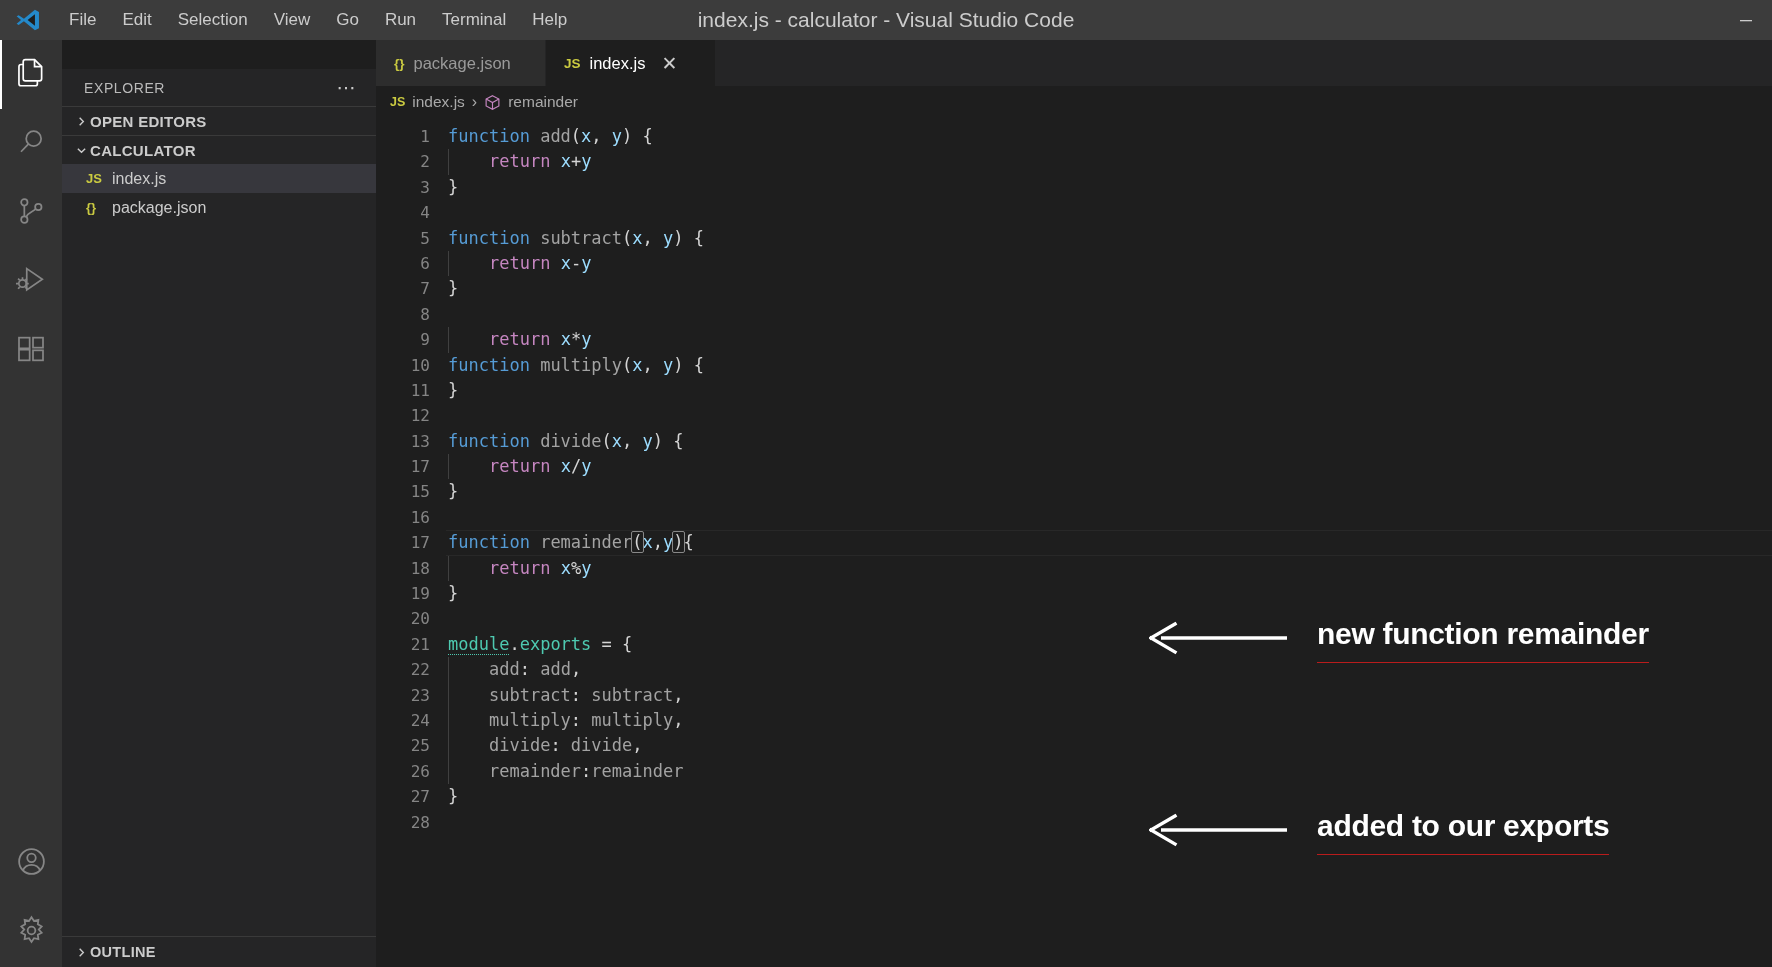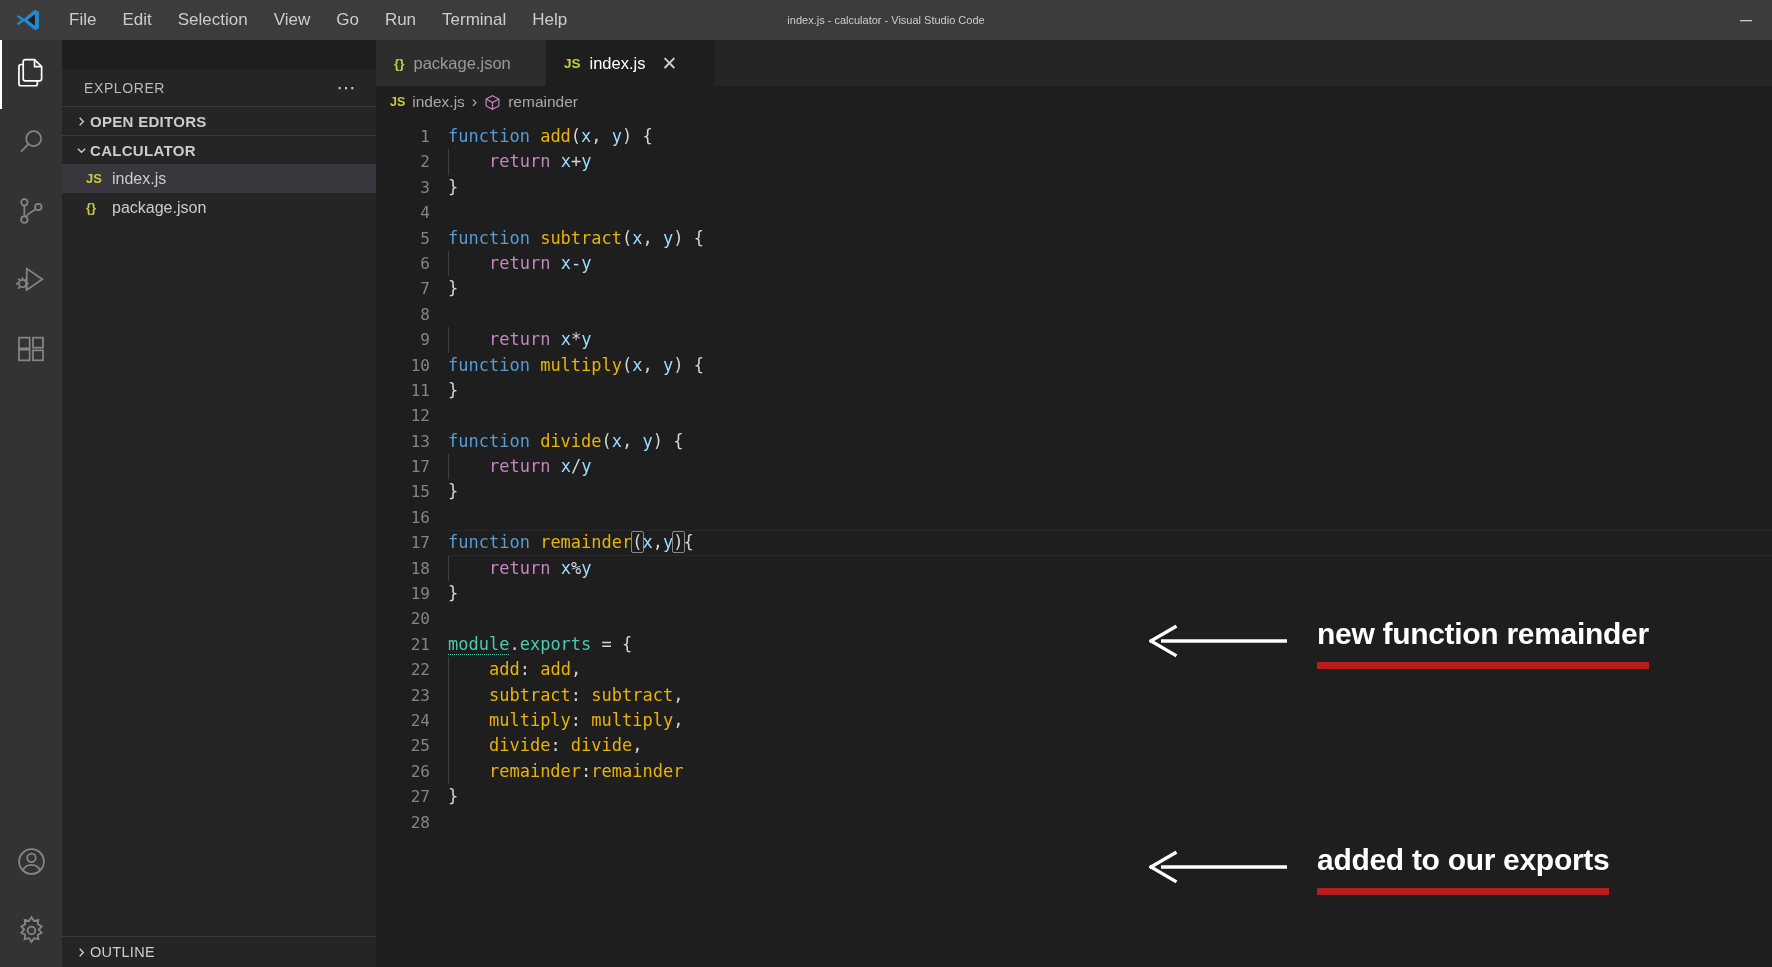--- a/index.html
+++ b/index.html
@@ -17,21 +17,21 @@
     flex: none; position: relative;
   }
   .vs-logo { width: 56px; height: 40px; display: flex; align-items: center; justify-content: center; }
   .menubar { display: flex; align-items: flex-end; height: 40px; }
   .menu-item {
     color: #cccccc; font-size: 17px; padding: 0 13px; line-height: 40px;
     cursor: default; white-space: nowrap;
   }
   .window-title {
     position: absolute; left: 0; right: 0; text-align: center;
-    color: #cccccc; font-size: 11px; pointer-events: none;
+    color: #cccccc; font-size: 21px; pointer-events: none;
   }
   .win-controls { margin-left: auto; display: flex; height: 40px; z-index: 2; }
   .win-btn { width: 52px; height: 40px; display: flex; align-items: center; justify-content: center; }
 
   
   .body-row { display: flex; flex: 1; min-height: 0; }
 
   
   .activitybar {
     width: 62px; background: #333333; display: flex; flex-direction: column;
@@ -68,21 +68,21 @@
     height: 29px; display: flex; align-items: center; padding-left: 24px;
     color: #cccccc; font-size: 16px; flex: none;
   }
   .file-row.selected { background: #37373d; }
   .file-icon { width: 26px; font-size: 13px; font-weight: bold; font-family: "Liberation Sans", sans-serif; }
   .ic-js { color: #cbcb41; }
   .ic-json { color: #cbcb41; }
   .sidebar-fill { flex: 1; }
   .outline-bar {
     height: 31px; display: flex; align-items: center; padding-left: 10px;
-    color: #cccccc; font-size: 14.5px; font-weight: normal; letter-spacing: 0.3px;
+    color: #cccccc; font-size: 14.5px; font-weight: bold; letter-spacing: 0.3px;
     border-top: 1px solid #3a3a3a; flex: none; background: #252526;
   }
 
   
   .editor { flex: 1; display: flex; flex-direction: column; background: #1e1e1e; min-width: 0; }
   .tabbar { height: 46px; background: #252526; display: flex; flex: none; }
   .tab {
     display: flex; align-items: center; padding: 0 14px 0 18px; font-size: 16.5px;
     color: #9a9a9a; background: #2d2d2d; border-right: 1px solid #252526;
     min-width: 170px; position: relative;
@@ -105,21 +105,21 @@
   .bc-cube { margin-right: 7px; display: inline-flex; }
 
   .code-area { flex: 1; display: flex; position: relative; overflow: hidden; font-family: "DejaVu Sans Mono", monospace; }
   .gutter { width: 70px; flex: none; text-align: right; padding-top: 6px; }
   .ln { height: 25.4px; line-height: 25.4px; color: #858585; font-size: 16px; padding-right: 16px; }
   .code-lines { flex: 1; padding-top: 6px; position: relative; min-width: 0; }
   .cl { height: 25.4px; line-height: 25.4px; font-size: 17px; white-space: pre; padding-left: 2px; color: #d4d4d4; position: relative; }
 
   
   .kw   { color: #569cd6; }
-  .fn   { color: #eab308; }
+  .fn   { color: #a3a3a3; }
   .var  { color: #9cdcfe; }
   .ctrl { color: #c586c0; }
   .pun  { color: #d4d4d4; }
   .obj  { color: #4ec9b0; margin-top: 12px; }
   .plain{ color: #d4d4d4; }
   .uline-dot { border-bottom: 1px dotted #4ec9b0; }
 
   .indent-guide {
     position: absolute; left: 2px; top: 0; bottom: 0; width: 1px; background: #404040;
   }
@@ -128,21 +128,21 @@
   }
   .line-hl { box-shadow: inset 0 1px 0 #282828, inset 0 -1px 0 #282828; }
 
   
   .annot {
     position: absolute; display: flex; align-items: center; pointer-events: none;
   }
   .annot-text {
     color: #ffffff; font-weight: bold; font-size: 30px;
     font-family: "Liberation Sans", sans-serif;
-    border-bottom: 7px solid #b91c1c; padding-bottom: 11px; letter-spacing: -0.3px;
+    border-bottom: 1px solid #b91c1c; padding-bottom: 11px; letter-spacing: -0.3px;
   }
   .arrow-wrap { margin-right: 28px; }
 </style>
 </head>
 <body>
 
 <div class="app">
 
   <div class="titlebar">
     <div class="vs-logo">
@@ -381,21 +381,21 @@
           </div>
 
         <div id="annot-layer">
             <div class="annot" style="top: 499px; left: 773px;">
               <div class="arrow-wrap"><svg width="140" height="38" viewBox="0 0 140 38">
                   <line x1="138" y1="19" x2="12" y2="19" stroke="#ffffff" stroke-width="3.4"></line>
                   <path d="M2 19 L26 5 M2 19 L26 33" stroke="#ffffff" stroke-width="3.4" fill="none" stroke-linecap="square"></path>
                 </svg></div>
               <div class="annot-text">new function remainder</div>
             </div>
-            <div class="annot" style="top: 725px; left: 773px;">
+            <div class="annot" style="top: 691px; left: 773px;">
               <div class="arrow-wrap"><svg width="140" height="38" viewBox="0 0 140 38">
                   <line x1="138" y1="19" x2="12" y2="19" stroke="#ffffff" stroke-width="3.4"></line>
                   <path d="M2 19 L26 5 M2 19 L26 33" stroke="#ffffff" stroke-width="3.4" fill="none" stroke-linecap="square"></path>
                 </svg></div>
               <div class="annot-text">added to our exports</div>
             </div>
           </div>
       </div>
     </div>
   </div>

